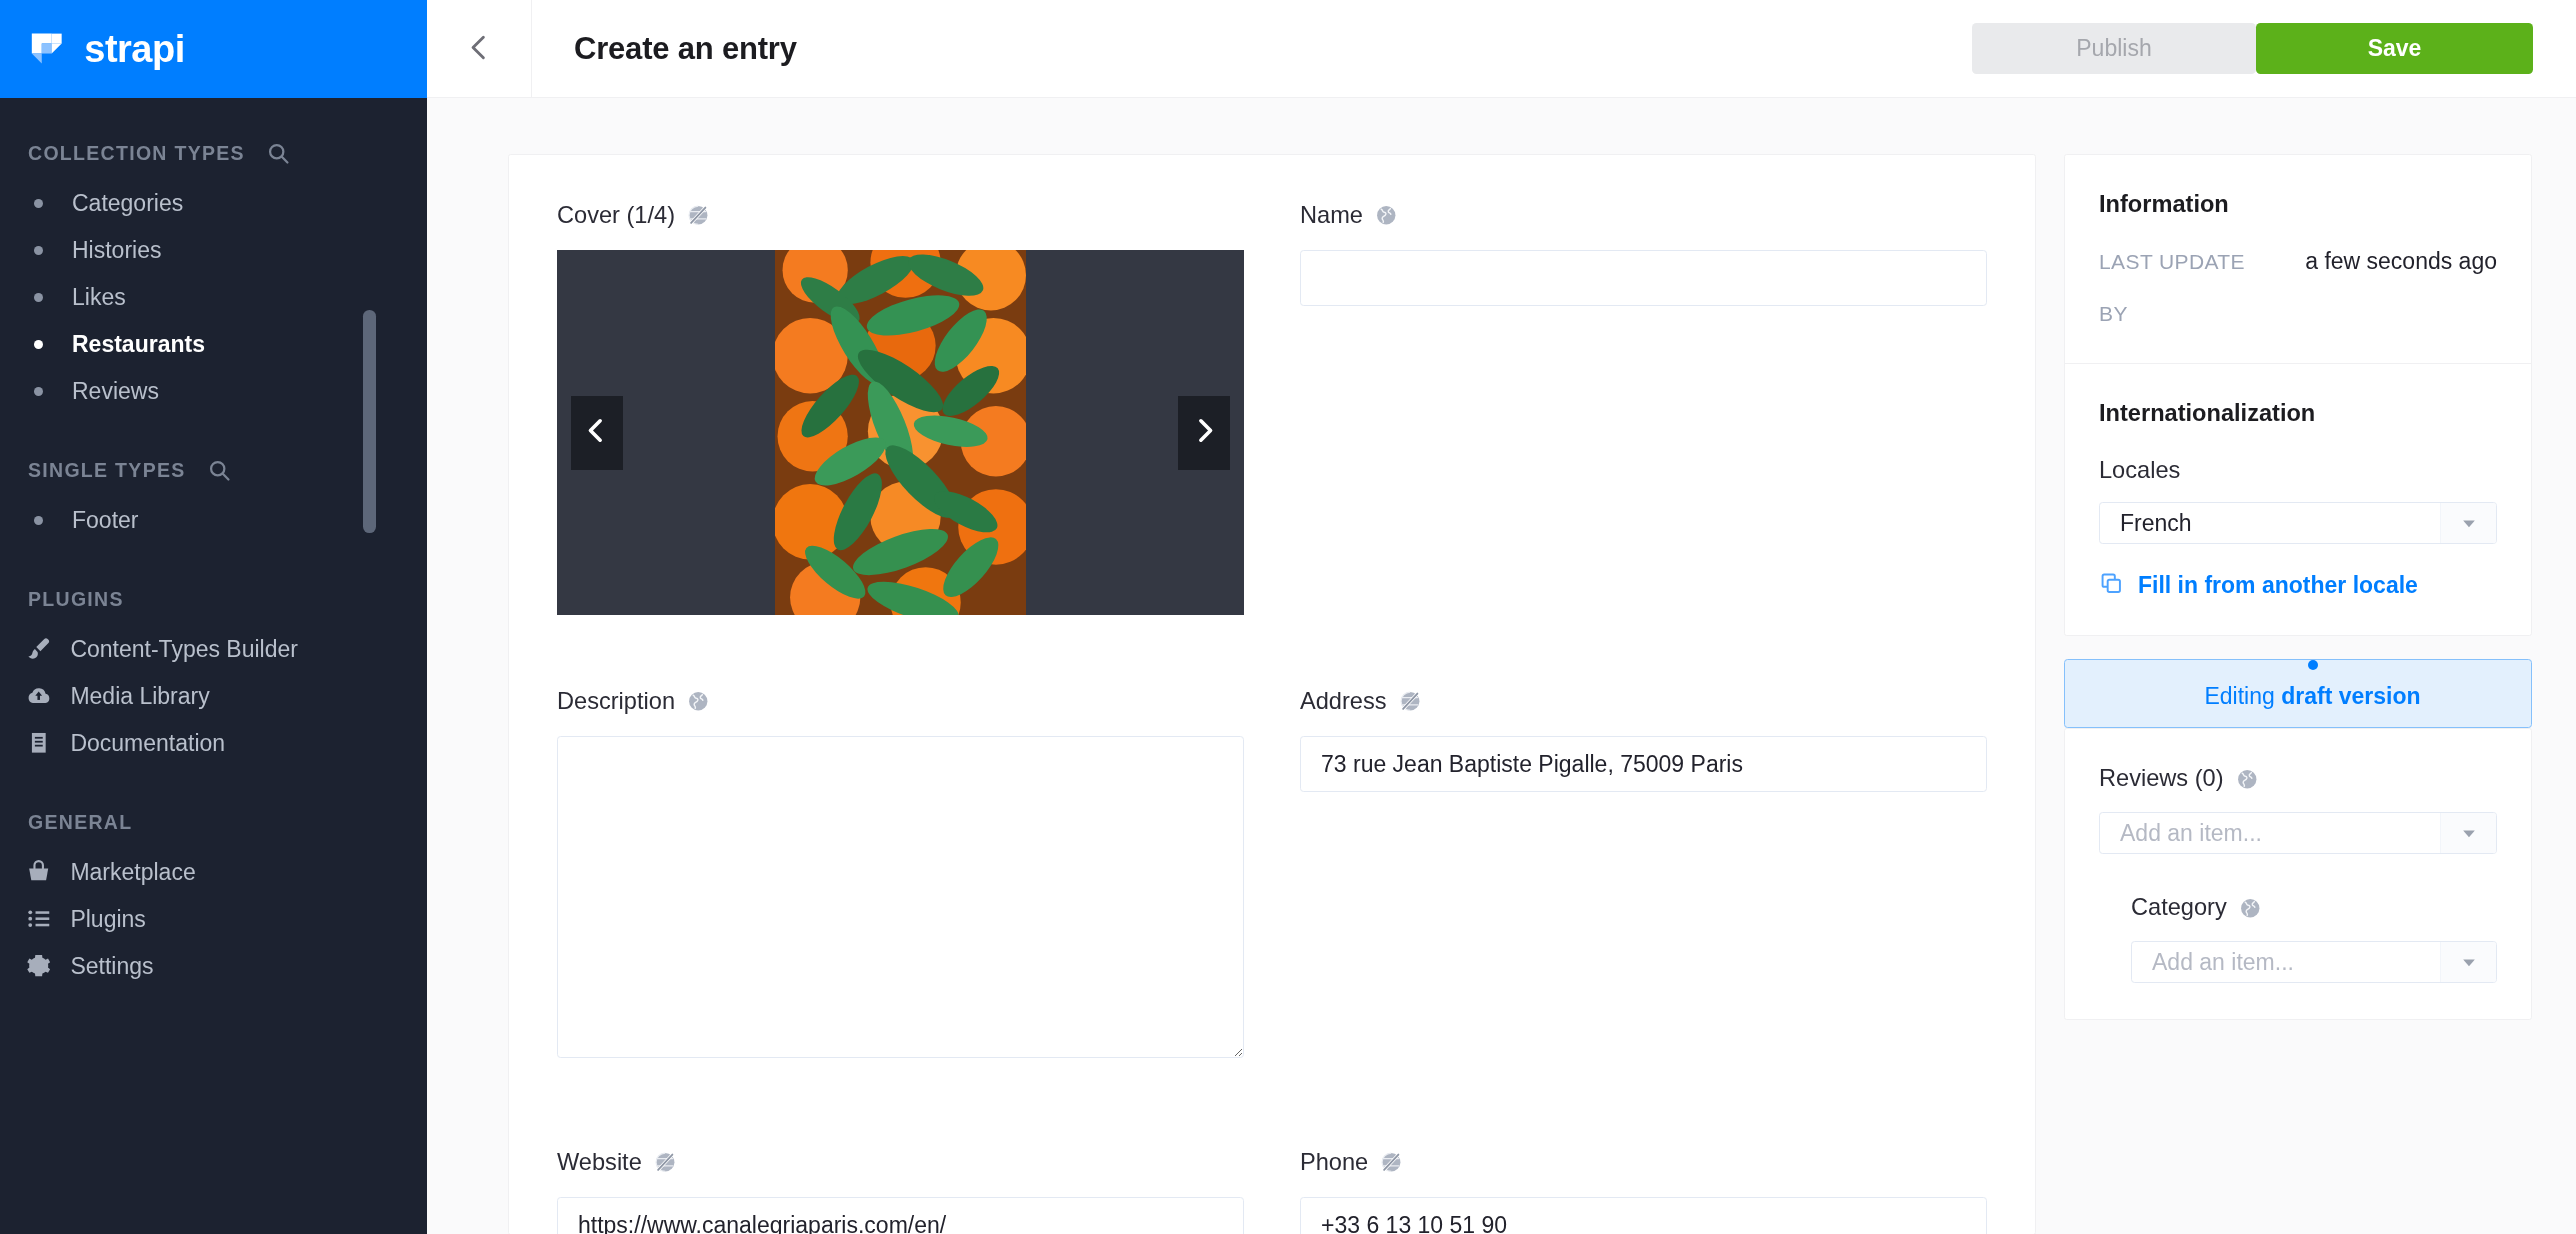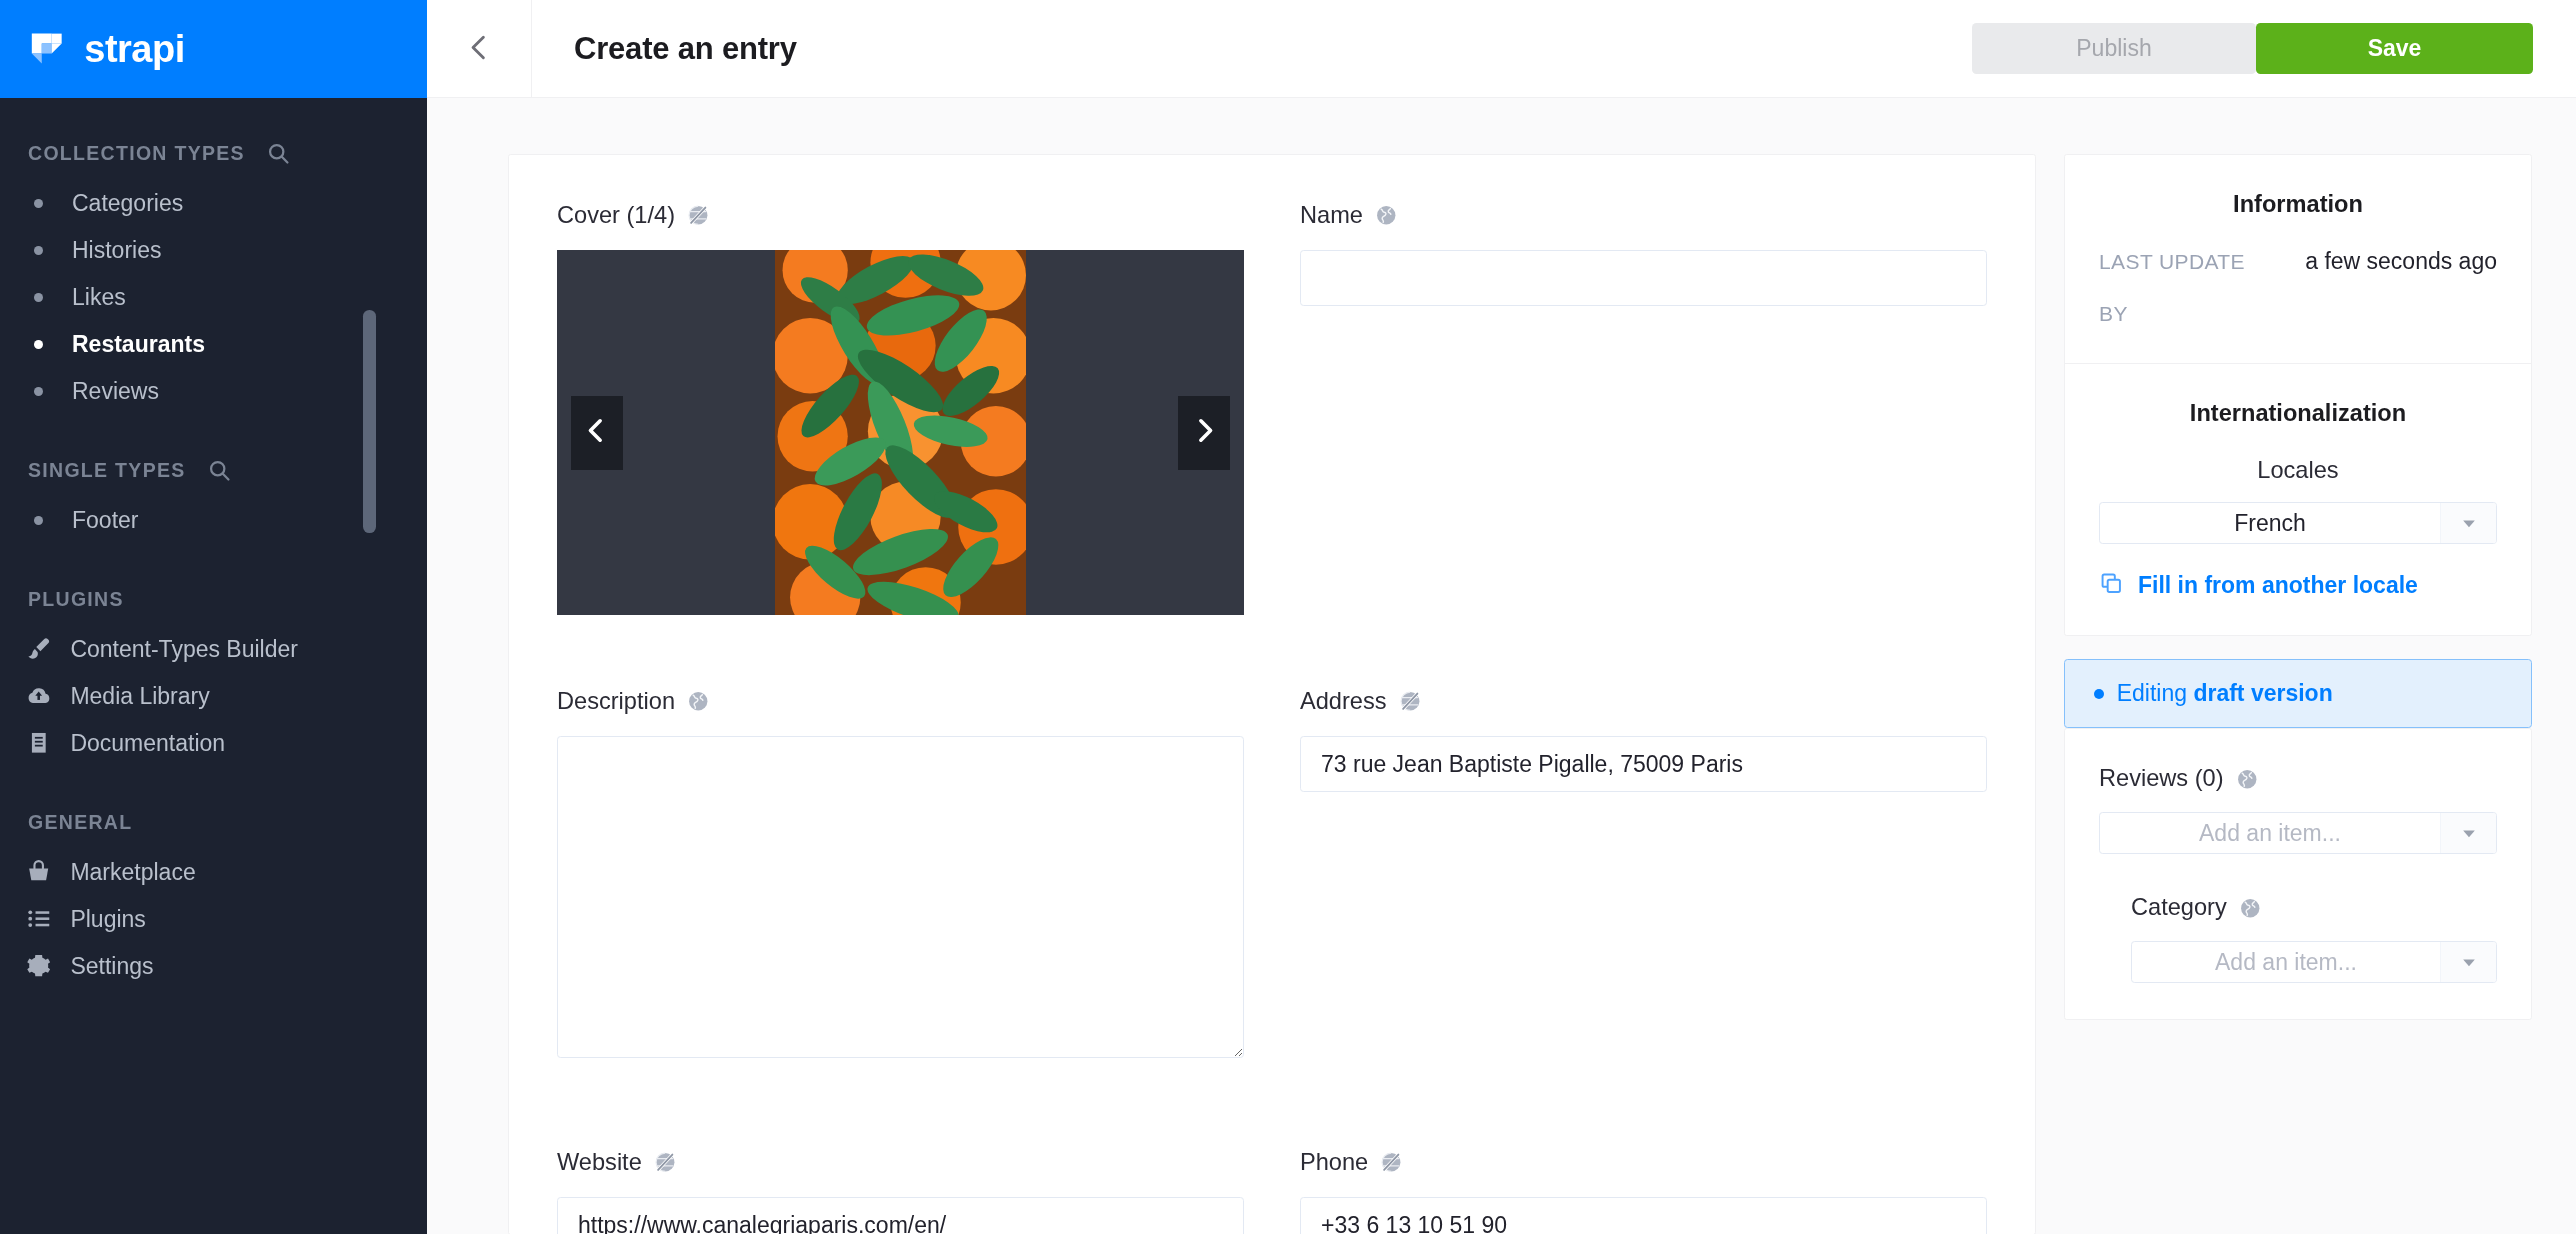--- a/index.html
+++ b/index.html
@@ -145,21 +145,21 @@
     background: #fff; padding: 16.3px 20px; resize: vertical;
     font-size: 23px; font-family: "Liberation Sans", sans-serif;
     color: #22222c; outline: none; display: block;
   }
   .spacer-a { height: 73px; }
   .spacer-b { height: 91px; }
 
   
   .side { flex: 0 0 468px; margin-left: 28px; }
   .panel {
-    background: #ffffff; border: 0.9px solid #f0f0f2; border-radius: 2.7px; text-align: center;
+    background: #ffffff; border: 0.9px solid #f0f0f2; border-radius: 2.7px;
   }
   .panel-pad { padding: 36px 34px 36px 34px; }
   .panel-title {
     font-size: 23.6px; font-weight: 700; color: #1c1c20; margin-bottom: 30px;
   }
   .info-row {
     display: flex; align-items: center; justify-content: space-between;
     margin-top: 25.4px; min-height: 27px;
   }
   .info-key {
@@ -185,21 +185,21 @@
   }
   .link-row {
     display: flex; align-items: center; gap: 14.5px;
     margin-top: 27px; cursor: pointer;
   }
   .link-text { color: #007eff; font-size: 23px; font-weight: 600; }
   .draft-banner {
     margin-top: 23.6px;
     background: #e3f0fd; border: 1.8px solid #85c0fb; border-radius: 3.6px;
     height: 69px; display: flex; align-items: center; padding-left: 29px;
-    gap: 12.7px; cursor: pointer;
+    gap: 12.7px; cursor: pointer; flex-direction: column;
   }
   .draft-dot {
     width: 10px; height: 10px; border-radius: 50%; background: #007eff;
     flex: 0 0 10px;
   }
   .draft-text { font-size: 23px; color: #007eff; }
   .draft-text b { font-weight: 700; }
   .relation-block + .relation-block { margin-top: 40px; margin-left: 32px; }
   .rel-label {
     display: flex; align-items: center; gap: 11px;

